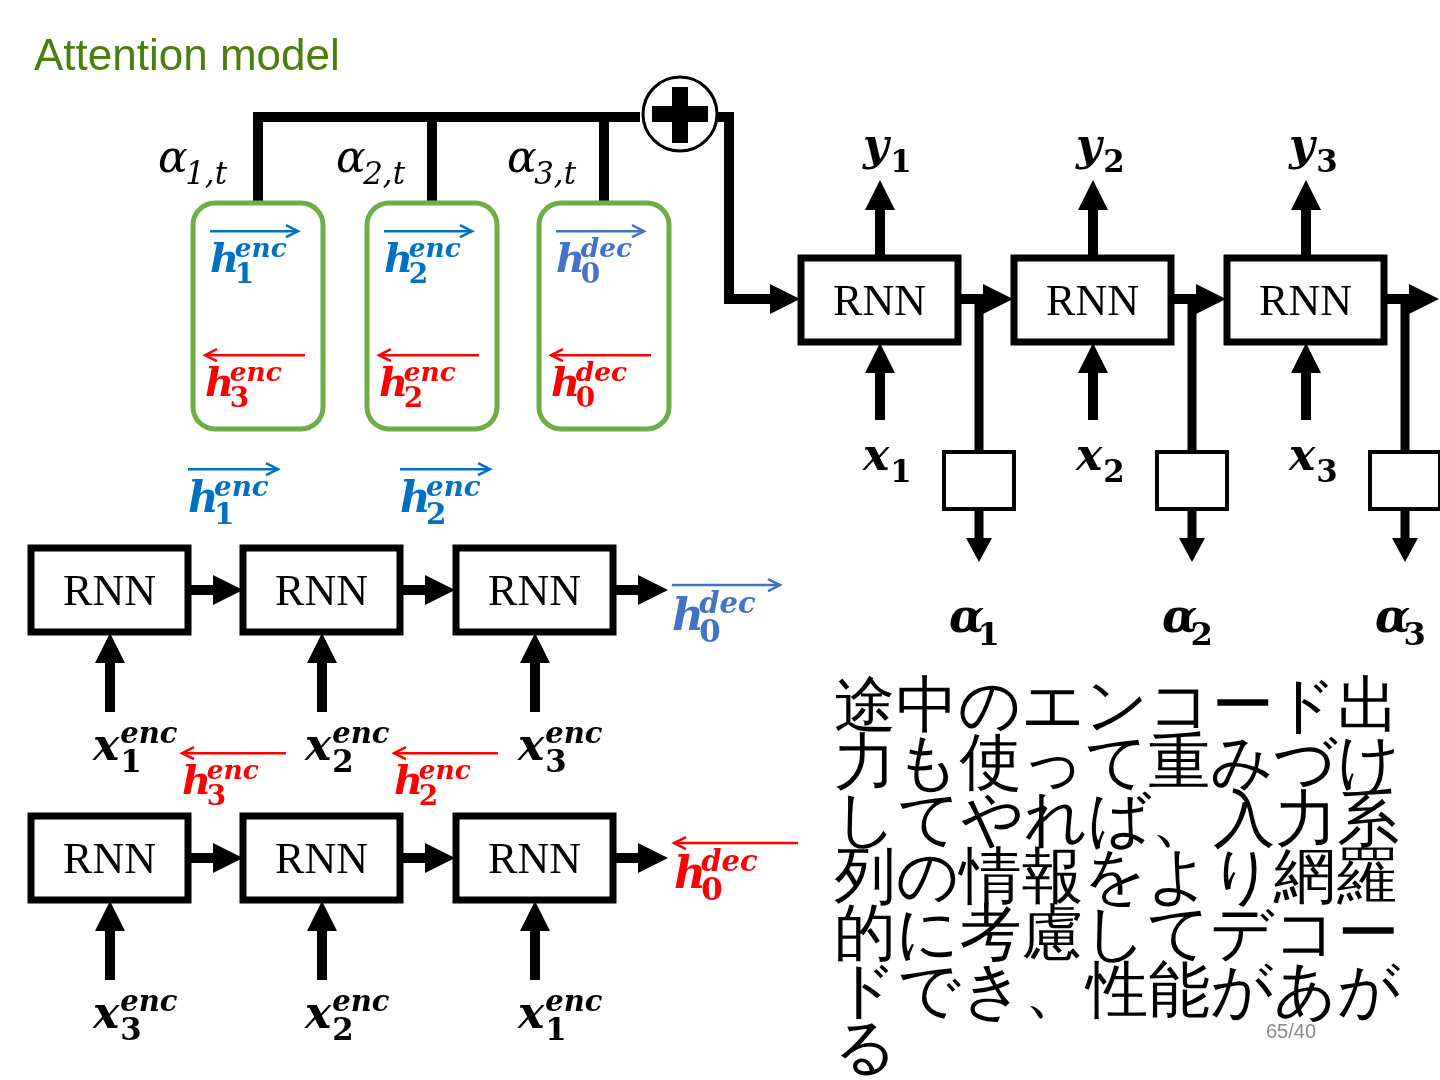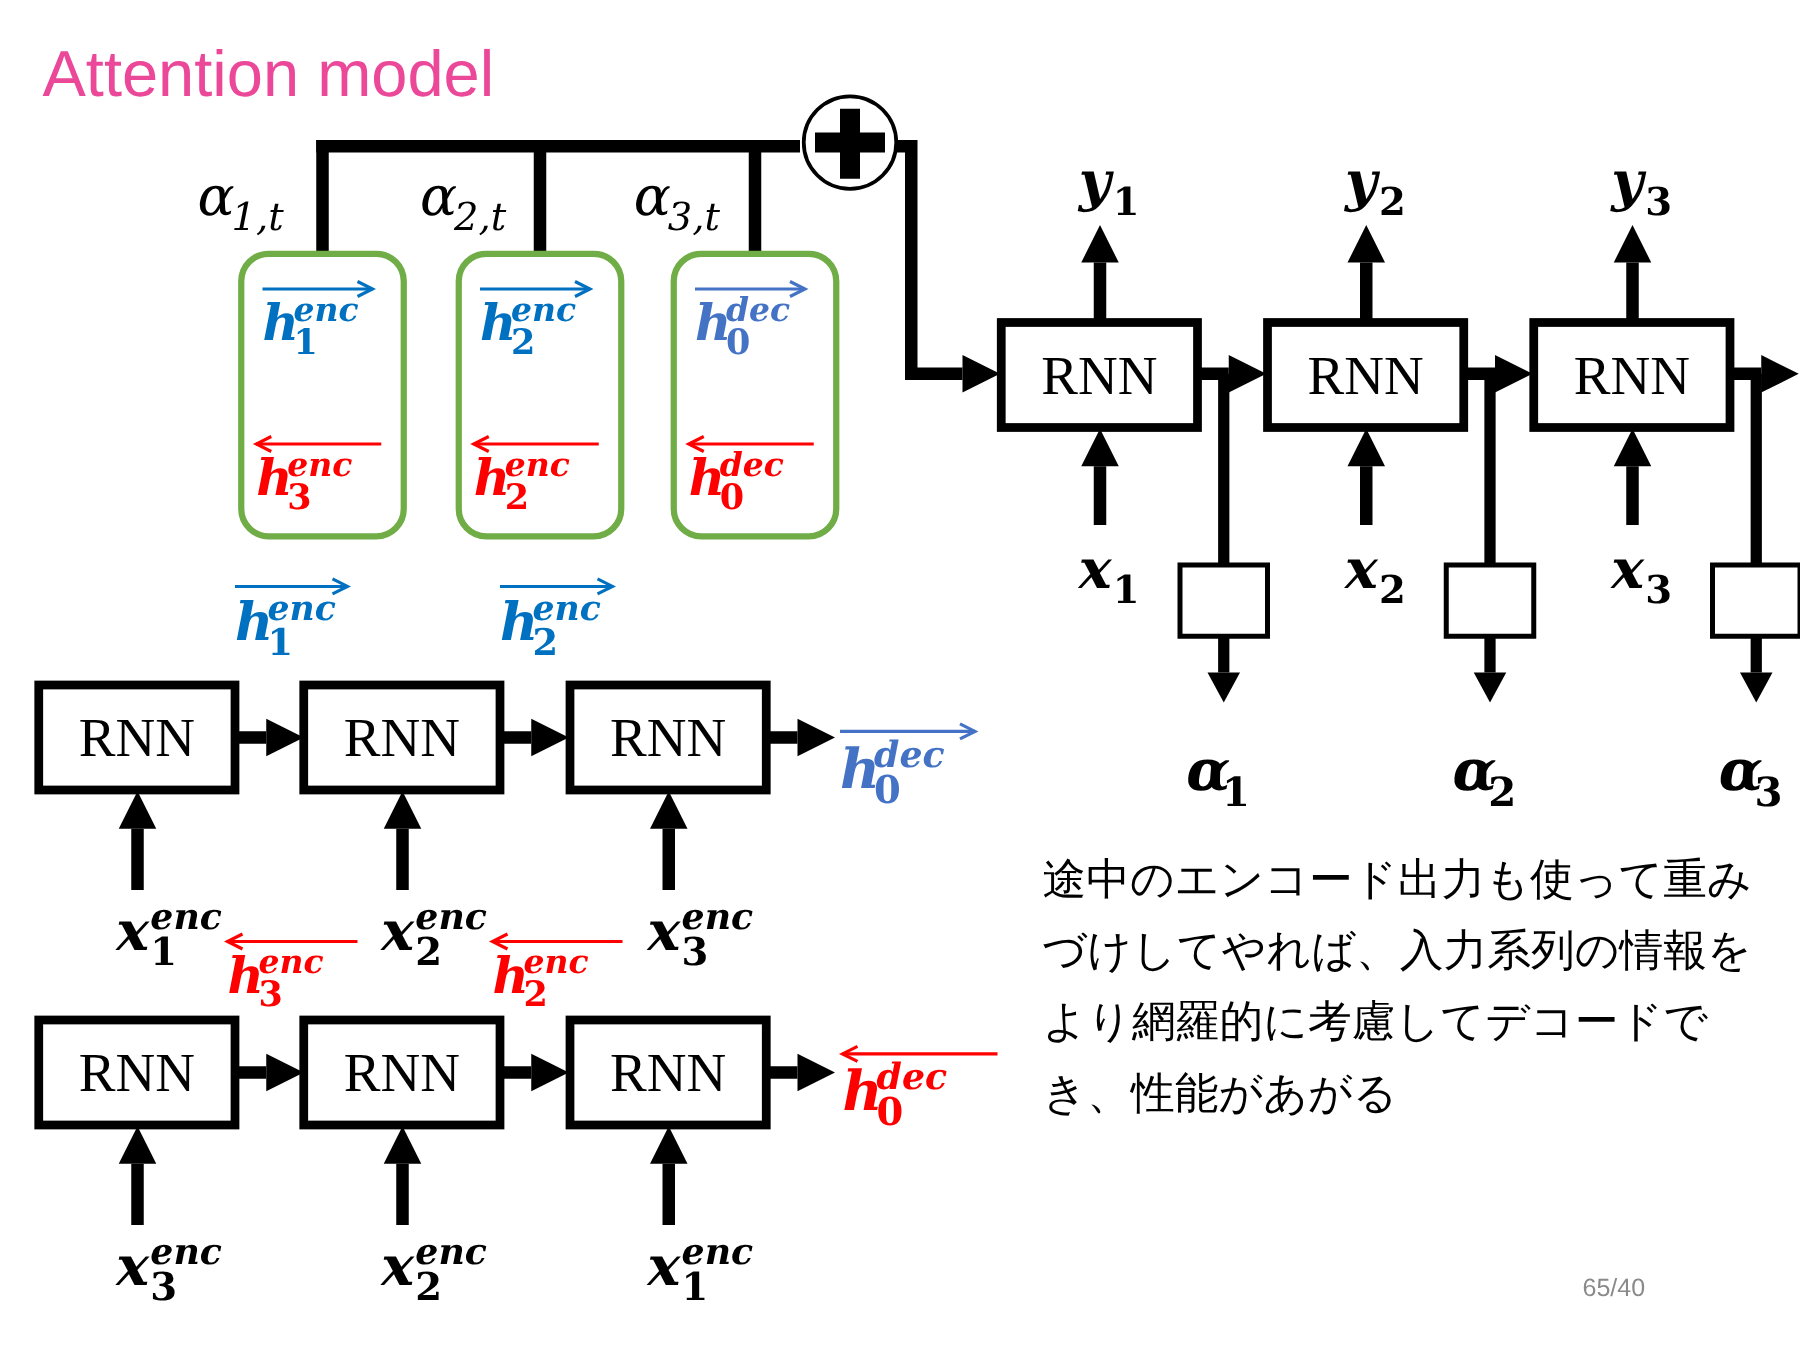--- a/index.html
+++ b/index.html
@@ -1,22 +1,22 @@
 <!DOCTYPE html>
 <html><head>
 <meta charset="utf-8">
 <style>
   html,body{margin:0;padding:0;background:#fff;}
   #slide{position:relative;width:1440px;height:1080px;background:#fff;overflow:hidden;font-family:"Liberation Sans",sans-serif;}
   svg{position:absolute;left:0;top:0;}
-  .title{position:absolute;left:34px;top:30px;font-size:52px;color:#ec4899;font-family:"Liberation Sans",sans-serif;}
+  .title{position:absolute;left:34px;top:30px;font-size:44px;color:#4d7c0f;font-family:"Liberation Sans",sans-serif;}
   .rnn-text{font-family:"Liberation Serif",serif;font-size:44px;fill:#000;}
   .math{font-family:"DejaVu Serif",serif;font-style:italic;font-weight:bold;}
   .mathn{font-family:"DejaVu Serif",serif;font-style:italic;}
-  .note{position:absolute;left:834px;top:676px;width:590px;font-size:35px;line-height:57px;color:#000;font-family:"DejaVu Sans",sans-serif;}
+  .note{position:absolute;left:834px;top:676px;width:590px;font-size:62px;line-height:57px;color:#000;font-family:"DejaVu Sans",sans-serif;}
   .pageno{position:absolute;left:1266px;top:1020px;font-size:20px;color:#8a8a8a;font-family:"Liberation Sans",sans-serif;}
 </style>
 </head>
 <body>
 
 <div id="slide">
   <div class="title">Attention model</div>
 
   <svg width="1440" height="1080" viewBox="0 0 1440 1080">
     <defs>

